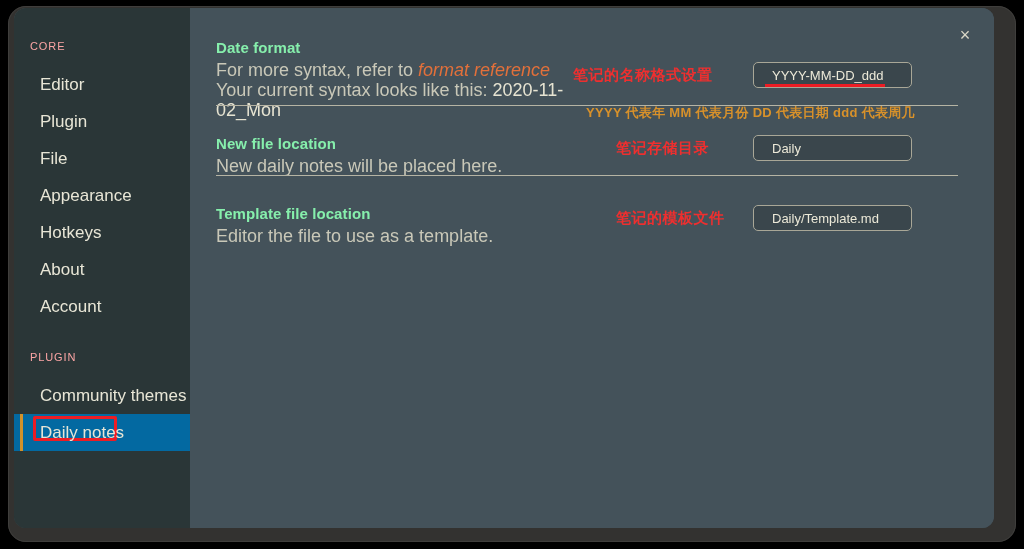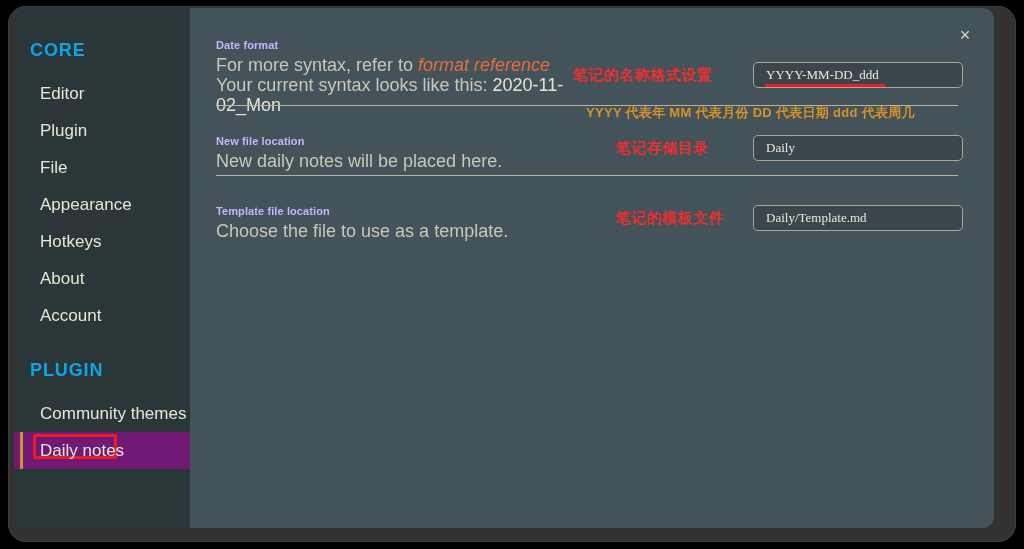--- a/index.html
+++ b/index.html
@@ -55,40 +55,40 @@
   
   .sidebar {
     position: relative;
     width: 176px;
     flex: 0 0 176px;
     background: #2a3637;
     padding-top: 32px;
     height: 100%;
   }
   .nav-section-title {
-    font-size: 18px;
+    font-size: 11px;
     letter-spacing: 0.9px;
-    color: #0ea5e9;
+    color: #fca5a5;
     padding: 0 0 0 16px;
     margin-bottom: 14px;
-    font-weight: 700;
+    font-weight: 400;
   }
   .nav-section-title.plugin { margin-top: 26px; }
 
   .nav-item {
     position: relative;
     font-size: 17px;
     color: #e8e6d6;
     padding: 9px 4px 9px 26px;
     line-height: 19px;
     white-space: nowrap;
     cursor: default;
   }
   .nav-item.selected {
-    background: #701a75;
+    background: #0369a1;
   }
   .nav-item.selected .accent-bar {
     position: absolute;
     left: 6px;
     top: 0;
     bottom: 0;
     width: 3px;
     background: #d1922c;
   }
   .nav-item.selected .marker-box {
@@ -136,22 +136,22 @@
   }
 
   .setting-row {
     position: relative;
     display: flex;
     align-items: flex-start;
     min-height: 52px;
   }
   .setting-info { flex: 0 0 auto; width: 360px; padding-top: 1px; }
   .setting-name {
-    font-size: 11px;
-    color: #c4b5fd;
+    font-size: 15px;
+    color: #86efac;
     font-weight: 600;
     letter-spacing: 0.1px;
     margin-bottom: 4px;
   }
   .setting-desc {
     font-size: 18px;
     color: #c9c8b8;
     line-height: 20px;
   }
   .setting-desc a.link {
@@ -174,29 +174,29 @@
     position: absolute;
     color: #d8912a;
     font-size: 13px;
     font-weight: 700;
     white-space: nowrap;
     letter-spacing: 0.3px;
   }
 
   .field {
     position: absolute;
-    width: 210px;
+    width: 159px;
     height: 26px;
     background: #3a464c;
     border: 1px solid #a9a797;
     border-radius: 5px;
     color: #ece9d8;
     font-size: 13px;
-    font-family: Liberation Serif, serif;
-    padding: 0 12px;
+    font-family: Liberation Sans, sans-serif;
+    padding: 0 18px;
     line-height: 24px;
     outline: none;
   }
   .field-underline {
     position: absolute;
     height: 3px;
     background: #ed1c24;
   }
 
   .divider {
@@ -290,21 +290,21 @@
         <div class="annot-red" style="left:400px; top:11px;margin-top:14px;">笔记存储目录</div>
 
         <input class="field" style="left: 537px; top: 21px;" value="Daily">
       </div>
 
       <div class="divider" style="top:167px;"></div>
 
       <div class="setting-row" style="height:70px; padding-top:20px;">
         <div class="setting-info">
           <div class="setting-name">Template file location</div>
-          <div class="setting-desc">Choose the file to use as a template.</div>
+          <div class="setting-desc">Editor the file to use as a template.</div>
         </div>
 
         <div class="annot-red" style="left:400px; top:25px;">笔记的模板文件</div>
 
         <input class="field" style="left: 537px; top: 21px;" value="Daily/Template.md">
       </div>
 
     </div>
   </div>
 </div>

